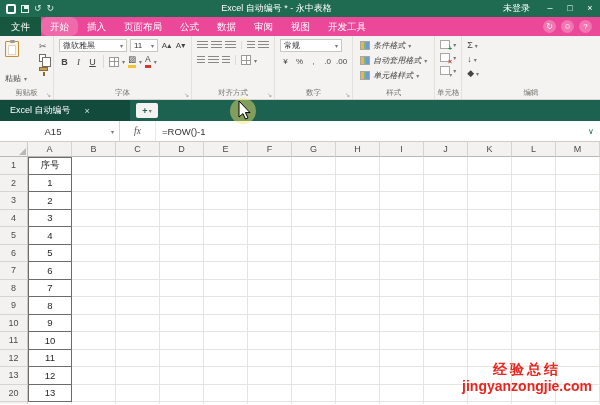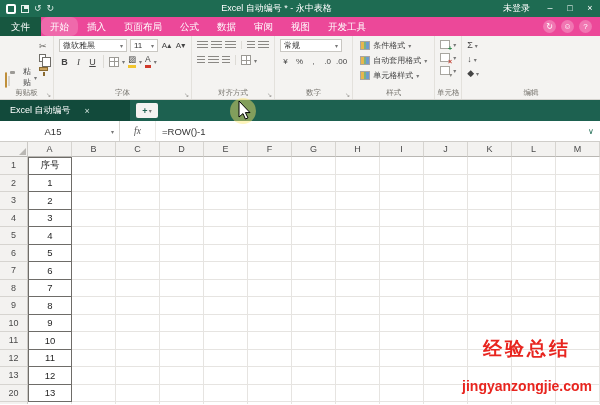--- a/index.html
+++ b/index.html
@@ -33,21 +33,21 @@
   .ribbon{height:64px;background:#f4f3f1;border-bottom:1px solid #d5d3cf;display:flex;font-size:8px;color:#444;}
   .group{position:relative;border-right:1px solid #e3e1dc;padding:3px 5px 11px;display:flex;gap:4px;}
   .group:last-child{border-right:none;flex:1;}
   .glabel{position:absolute;bottom:1px;left:0;right:0;text-align:center;font-size:7.5px;color:#77756f;}
   .launcher{position:absolute;bottom:1px;right:2px;font-size:6px;color:#8a8884;}
   .vcol{display:flex;flex-direction:column;gap:3px;}
   .hrow{display:flex;align-items:center;gap:3px;}
   .combo{background:#fff;border:1px solid #c9c7c2;height:13px;display:flex;align-items:center;padding:0 3px;gap:2px;font-size:8px;color:#333;}
   .combo .grow1{flex:1;overflow:hidden;white-space:nowrap;}
   .dd{font-size:6px;color:#777;}
-  .paste{display:flex;flex-direction:row;align-items:flex-end;width:30px;gap:16px;padding-top:2px;}
+  .paste{display:flex;flex-direction:column;align-items:flex-start;width:30px;gap:16px;padding-top:2px;}
   .clip{width:14px;height:16px;background:#fdf3df;border:1px solid #bf8f3a;border-radius:1px;position:relative;}
   .clip::before{content:"";position:absolute;top:-2px;left:4px;width:5px;height:3px;background:#9c9a96;border-radius:1px;}
   .clip::after{content:"";position:absolute;top:3px;left:2px;right:2px;bottom:1px;background:#fff;border:1px solid #d8d5cf;}
   .ic-cut{font-size:9px;color:#5f5d58;line-height:10px;}
   .ic-copy{width:7px;height:8px;border:1px solid #6f6d68;position:relative;display:inline-block;background:#fff;}
   .ic-copy::after{content:"";position:absolute;left:2px;top:2px;width:7px;height:8px;border:1px solid #6f6d68;background:#fff;}
   .ic-brush{width:9px;height:4px;background:#c9a25e;border:1px solid #8a6a30;display:inline-block;position:relative;margin-top:2px;}
   .ic-brush::after{content:"";position:absolute;left:3px;top:4px;width:2px;height:4px;background:#8a6a30;}
   .btn-sm{min-width:11px;height:12px;display:flex;align-items:center;justify-content:center;font-size:8px;}
   .bL{font-weight:bold;font-size:9px;}
@@ -96,21 +96,21 @@
   .grow{display:flex;height:17.5px;}
   .rhead{width:28px;background:#f3f2f0;border-right:1px solid #cbc9c5;border-bottom:1px solid #d6d4d0;
      font-size:9px;color:#4a4a4a;display:flex;align-items:center;justify-content:center;}
   .cell{width:44px;border-right:1px solid #e6e4e1;border-bottom:1px solid #e6e4e1;font-size:9.5px;color:#262626;
      display:flex;align-items:center;justify-content:center;}
   .cell.dcell{border:1px solid #6e6c68;border-top:none;}
   .cell.dcell.first{border-top:1px solid #6e6c68;}
 
   
   .wmark{position:absolute;right:8px;bottom:10px;text-align:center;line-height:1.2;}
-  .wm1{font-size:19px;font-weight:bold;letter-spacing:3px;}
+  .wm1{font-size:14px;font-weight:bold;letter-spacing:3px;}
   .wm2{font-size:14px;font-weight:bold;}
 
   
   .cursor{position:absolute;left:226px;top:94px;pointer-events:none;}
 </style>
 </head>
 <body>
 
 <div class="app">
 
@@ -234,21 +234,21 @@
             <span class="btn-sm">,</span>
             <span class="btn-sm">.0</span>
             <span class="btn-sm">.00</span>
           </div>
       </div>
       <span class="glabel">数字</span>
       <span class="launcher">↘</span>
     </div>
 
     <div class="group">
-      <div class="vcol" id="stylesbtns" style="gap:2px;">
+      <div class="vcol" id="stylesbtns" style="gap:2px;font-style:italic;">
           <div class="stybtn">
             <span class="styic"></span>
             <span>条件格式</span>
             <span class="dd">▾</span>
           </div>
           <div class="stybtn">
             <span class="styic"></span>
             <span>自动套用格式</span>
             <span class="dd">▾</span>
           </div>
@@ -577,21 +577,21 @@
           <div class="cell"></div>
           <div class="cell"></div>
           <div class="cell"></div>
           <div class="cell"></div>
         </div>
       </div>
   </div>
 
   <div class="wmark">
     <div class="wm1" style="color: rgb(232, 37, 31);">经验总结</div>
-    <div class="wm2" style="color: rgb(232, 37, 31); margin-top: 17px;">jingyanzongjie.com</div>
+    <div class="wm2" style="color: rgb(232, 37, 31);">jingyanzongjie.com</div>
   </div>
 
   <svg class="cursor" width="40" height="40" viewBox="0 0 40 40">
     <circle cx="17" cy="17" r="13" fill="#ffe96a" opacity="0.45"></circle>
     <polygon points="13,7 13,23 17,19.6 19.4,25 22,23.9 19.4,18.6 24,18.6" fill="#ffffff" stroke="#000000" stroke-width="1"></polygon>
   </svg>
 
 </div>
 
 </body></html>

